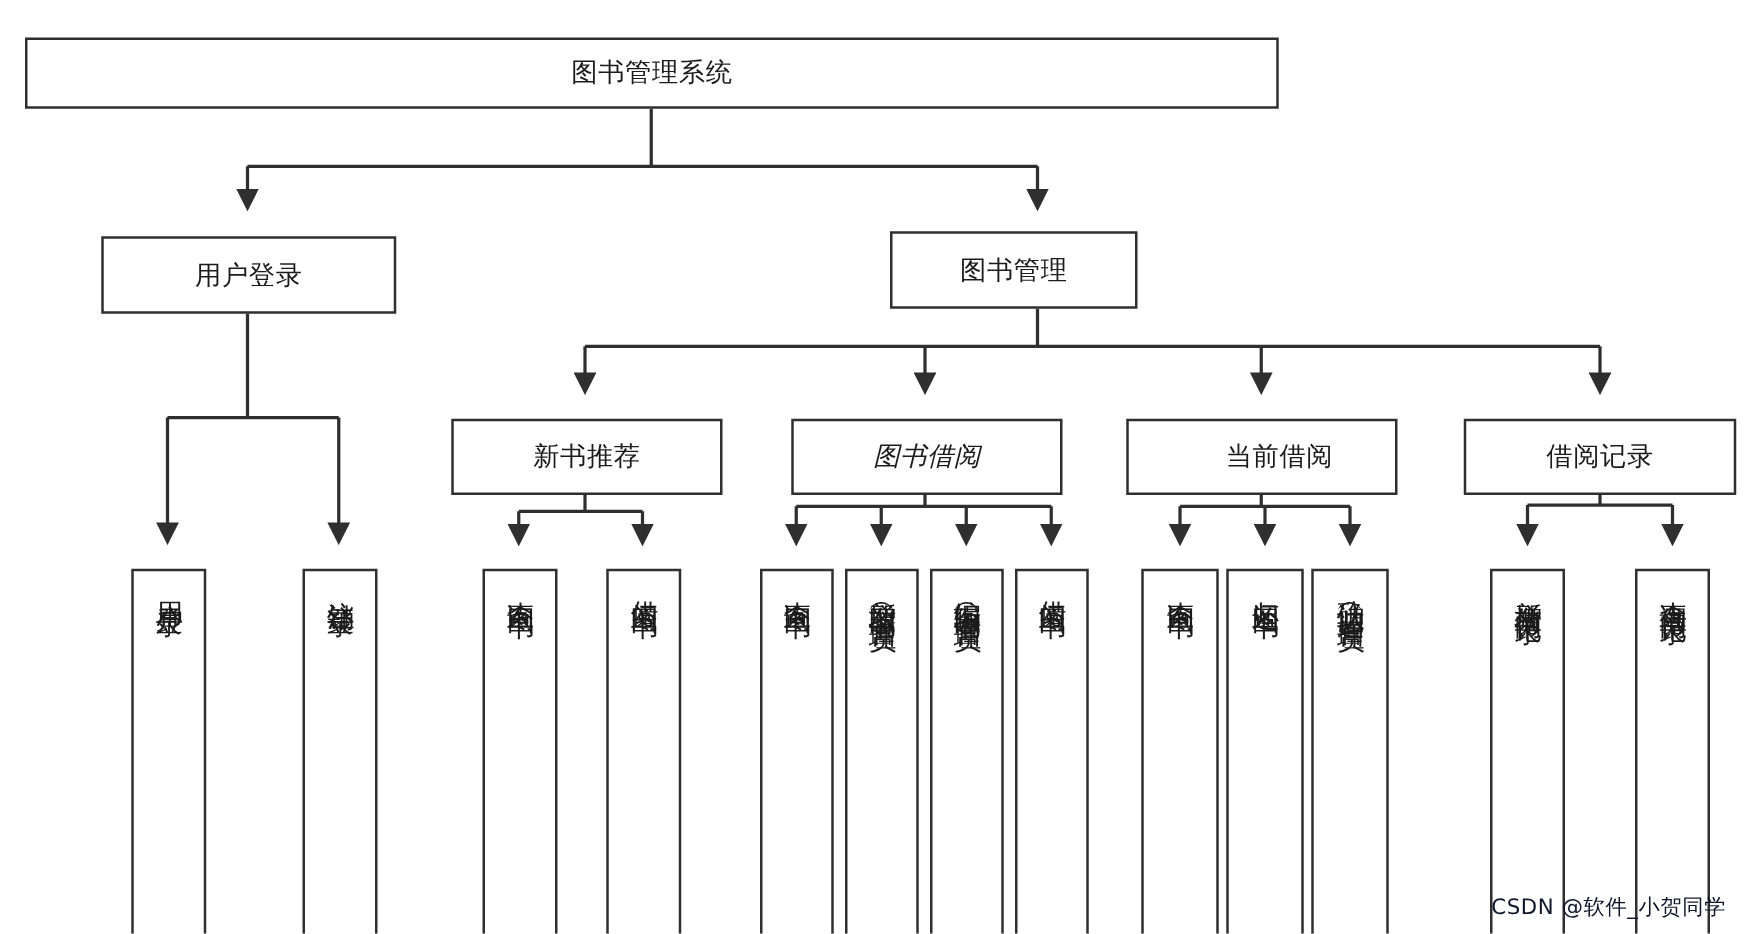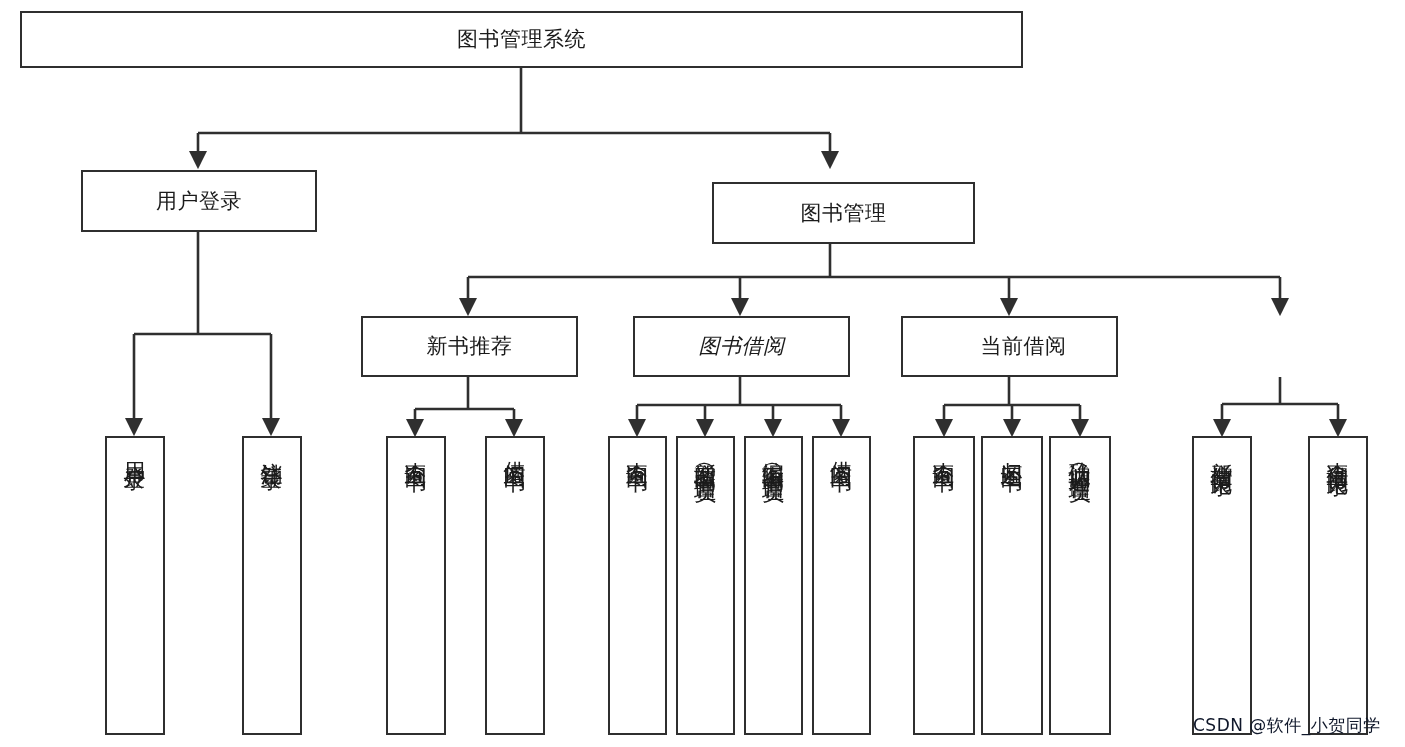--- a/index.html
+++ b/index.html
@@ -23,20 +23,21 @@
   }
   .node{
     position:absolute;
     box-sizing:border-box;
     border:2px solid #2f2f2f;
     background:#ffffff;
     display:flex;
     align-items:center;
     justify-content:center;
     text-align:center;
+    margin-top:19px;
   }
   .node .label{
     font-size:21px;
     line-height:1.18;
     color:#1b1b1b;
     letter-spacing:0.5px;
     white-space:nowrap;
   }
   .node.vert{
     align-items:flex-start;
@@ -120,32 +121,35 @@
     </g>
   </svg>
 
   <div class="node" style="left:20px;top:11px;width:1003px;height:57px;">
     <span class="label">图书管理系统</span>
   </div>
 
   <div class="node" style="left:81px;top:170px;width:236px;height:62px;">
     <span class="label">用户登录</span>
   </div>
-  <div class="node" style="left:712px;top:182px;width:263px;height:62px;">
+  <div class="node" style="left:712px;top:166px;width:198px;height:62px;">
     <span class="label">图书管理</span>
   </div>
 
   <div class="node" style="left:361px;top:316px;width:217px;height:61px;text-align:right;">
     <span class="label">新书推荐</span>
   </div>
   <div class="node" style="left:633px;top:316px;width:217px;height:61px;font-style:italic;">
     <span class="label">图书借阅</span>
   </div>
   <div class="node" style="left:901px;top:316px;width:217px;height:61px;padding-left:28px;">
     <span class="label">当前借阅</span>
+  </div>
+  <div class="node" style="left:1171px;top:316px;width:218px;height:61px;">
+    <span class="label">借阅记录</span>
   </div>
 
   <div class="node vert" style="left:105px;top:436px;width:60px;height:299px;">
     <span class="label">用户登录</span>
   </div>
   <div class="node vert" style="left:242px;top:436px;width:60px;height:299px;">
     <span class="label">注销登录</span>
   </div>
 
   <div class="node vert" style="left:386px;top:436px;width:60px;height:299px;">

